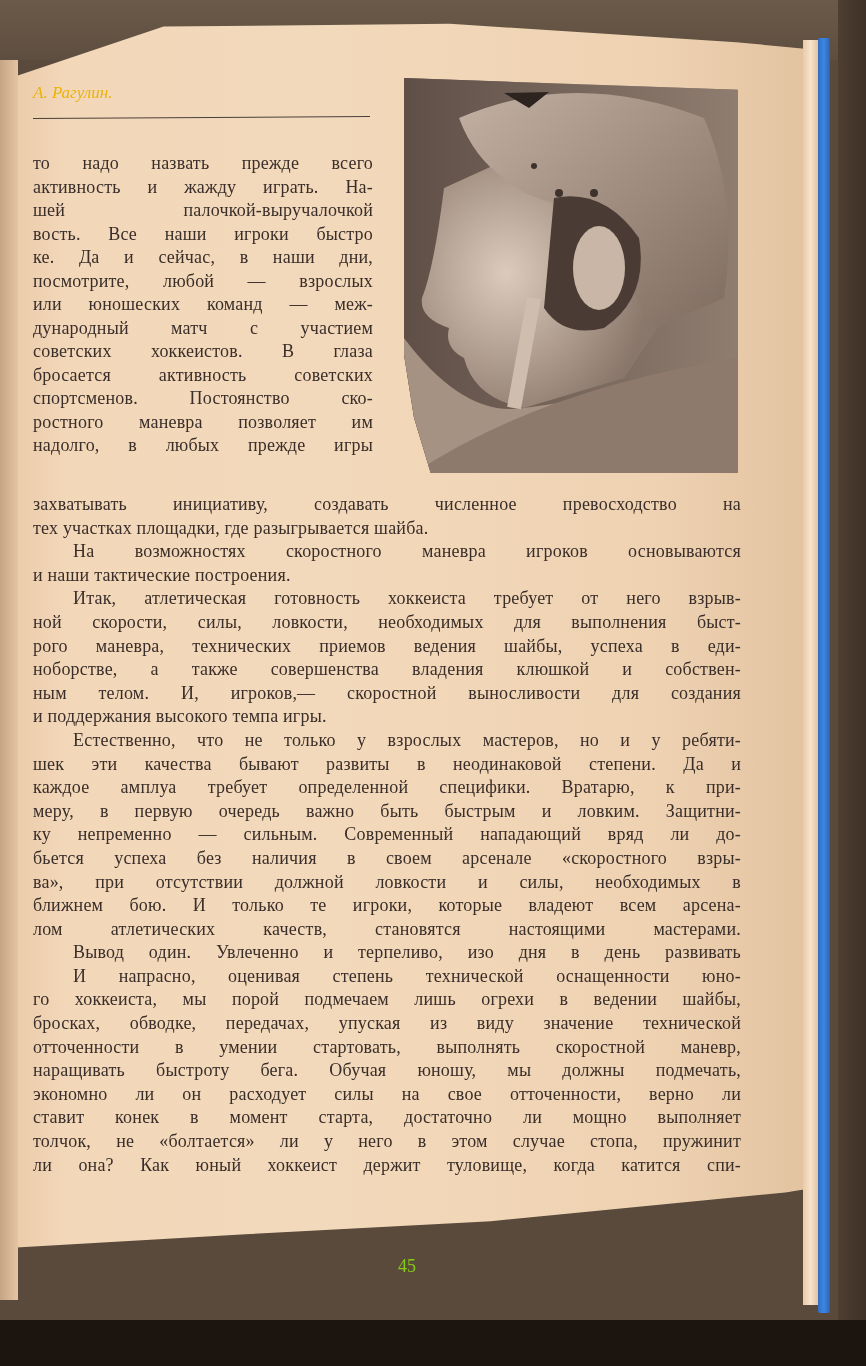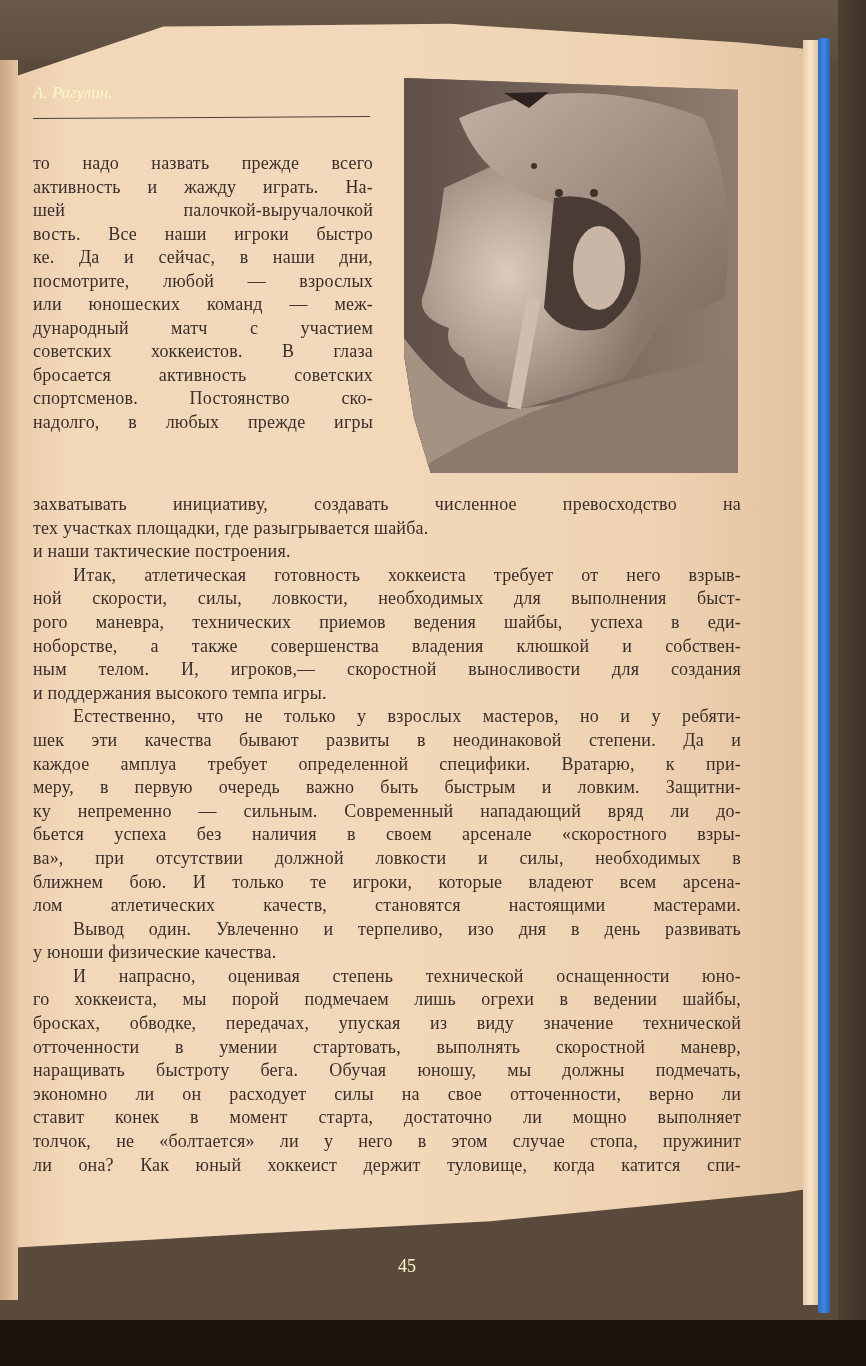--- a/index.html
+++ b/index.html
@@ -7,33 +7,33 @@
   .bg-top{position:absolute;left:0;top:0;width:866px;height:60px;background:linear-gradient(#6b5a49,#5e4e3f);}
   .bg-bottom{position:absolute;left:0;top:1320px;width:866px;height:46px;background:#1c140e;}
   .bg-right{position:absolute;left:838px;top:0;width:28px;height:1366px;background:linear-gradient(90deg,#4e3f32,#3d3027);}
   .cover-edge{position:absolute;left:818px;top:38px;width:12px;height:1275px;background:linear-gradient(90deg,#2f6fc8,#3e86e0,#2a63b8);border-radius:2px;}
   .page{position:absolute;left:0;top:16px;width:818px;height:1310px;
         background:linear-gradient(90deg,#e9c9a6 0%,#f2d7b9 8%,#f3d9bb 40%,#eed2b2 80%,#e2c29f 100%);
         border-radius:0 0 40px 0;
         clip-path:polygon(0 5%,20% 0.8%,55% 0.6%,90% 2%,100% 2.6%,100% 89.4%,96% 89.8%,60% 92%,30% 93%,2% 94%,0 94%);}
   .page-shadow-left{position:absolute;left:0;top:60px;width:18px;height:1240px;background:linear-gradient(90deg,#c7a584,#e4c4a3);}
   .fore-edge{position:absolute;left:803px;top:40px;width:15px;height:1265px;background:linear-gradient(90deg,#e8cba9,#f7e3cb,#e2c39f);}
-  .header{position:absolute;left:33px;top:83px;font-style:italic;font-size:17px;color:#fef9c3;}
+  .header{position:absolute;left:33px;top:83px;font-style:italic;font-size:17px;color:#eab308;}
   .header-rule{position:absolute;left:33px;top:117px;width:337px;height:1px;background:#4a3f3a;transform:rotate(-0.3deg);}
   .photo{position:absolute;left:404px;top:78px;width:334px;height:395px;overflow:hidden;
          background:linear-gradient(90deg,#6b5a50 0%,#7d6b61 20%,#b5a293 50%,#9c887b 80%,#8a7669 100%);
          clip-path:polygon(0 0,100% 3%,100% 100%,8% 100%,3% 86%,0 70%);}
   .photo svg{position:absolute;left:0;top:0;}
   .text{position:absolute;color:#3a2e2a;font-size:18px;letter-spacing:0.2px;}
   .col-narrow{left:33px;top:152px;width:340px;line-height:23.5px;text-align:justify;}
   .line{display:block;white-space:nowrap;}
   .just{text-align:justify;text-align-last:justify;white-space:normal;}
   .body-wide{left:33px;top:493px;width:708px;line-height:23.6px;}
   .indent{text-indent:40px;}
-  .page-num{position:absolute;left:398px;top:1256px;font-size:18px;color:#fef9c3;}
+  .page-num{position:absolute;left:398px;top:1256px;font-size:18px;color:#84cc16;}
 </style>
 </head>
 <body>
 
 <div class="bg-top"></div>
 <div class="bg-right"></div>
 <div class="bg-bottom"></div>
 <div class="cover-edge"></div>
 
 <div class="page"></div>
@@ -79,44 +79,45 @@
   <span class="line just">активность и жажду играть. На-</span>
   <span class="line just">шей палочкой-выручалочкой</span>
   <span class="line just">вость. Все наши игроки быстро</span>
   <span class="line just">ке. Да и сейчас, в наши дни,</span>
   <span class="line just">посмотрите, любой — взрослых</span>
   <span class="line just">или юношеских команд — меж-</span>
   <span class="line just">дународный матч с участием</span>
   <span class="line just">советских хоккеистов. В глаза</span>
   <span class="line just">бросается активность советских</span>
   <span class="line just">спортсменов. Постоянство ско-</span>
+  <span class="line just">ростного маневра позволяет им</span>
   <span class="line just">надолго, в любых прежде игры</span>
 </div>
 
 <div class="text body-wide" id="wide">
     <span class="line just">захватывать инициативу, создавать численное превосходство на</span>
     <span class="line">тех участках площадки, где разыгрывается шайба.</span>
+    <span class="line just indent">На возможностях скоростного маневра игроков основываются</span>
     <span class="line">и наши тактические построения.</span>
     <span class="line just indent">Итак, атлетическая готовность хоккеиста требует от него взрыв-</span>
     <span class="line just">ной скорости, силы, ловкости, необходимых для выполнения быст-</span>
     <span class="line just">рого маневра, технических приемов ведения шайбы, успеха в еди-</span>
     <span class="line just">ноборстве, а также совершенства владения клюшкой и собствен-</span>
     <span class="line just">ным телом. И, игроков,— скоростной выносливости для создания</span>
     <span class="line">и поддержания высокого темпа игры.</span>
     <span class="line just indent">Естественно, что не только у взрослых мастеров, но и у ребяти-</span>
     <span class="line just">шек эти качества бывают развиты в неодинаковой степени. Да и</span>
     <span class="line just">каждое амплуа требует определенной специфики. Вратарю, к при-</span>
     <span class="line just">меру, в первую очередь важно быть быстрым и ловким. Защитни-</span>
     <span class="line just">ку непременно — сильным. Современный нападающий вряд ли до-</span>
     <span class="line just">бьется успеха без наличия в своем арсенале «скоростного взры-</span>
     <span class="line just">ва», при отсутствии должной ловкости и силы, необходимых в</span>
     <span class="line just">ближнем бою. И только те игроки, которые владеют всем арсена-</span>
     <span class="line just">лом атлетических качеств, становятся настоящими мастерами.</span>
     <span class="line just indent">Вывод один. Увлеченно и терпеливо, изо дня в день развивать</span>
-    <span class="line">у юноши физические качества.</span>
     <span class="line just indent">И напрасно, оценивая степень технической оснащенности юно-</span>
     <span class="line just">го хоккеиста, мы порой подмечаем лишь огрехи в ведении шайбы,</span>
     <span class="line just">бросках, обводке, передачах, упуская из виду значение технической</span>
     <span class="line just">отточенности в умении стартовать, выполнять скоростной маневр,</span>
     <span class="line just">наращивать быстроту бега. Обучая юношу, мы должны подмечать,</span>
     <span class="line just">экономно ли он расходует силы на свое отточенности, верно ли</span>
     <span class="line just">ставит конек в момент старта, достаточно ли мощно выполняет</span>
     <span class="line just">толчок, не «болтается» ли у него в этом случае стопа, пружинит</span>
     <span class="line just">ли она? Как юный хоккеист держит туловище, когда катится спи-</span>
   </div>

